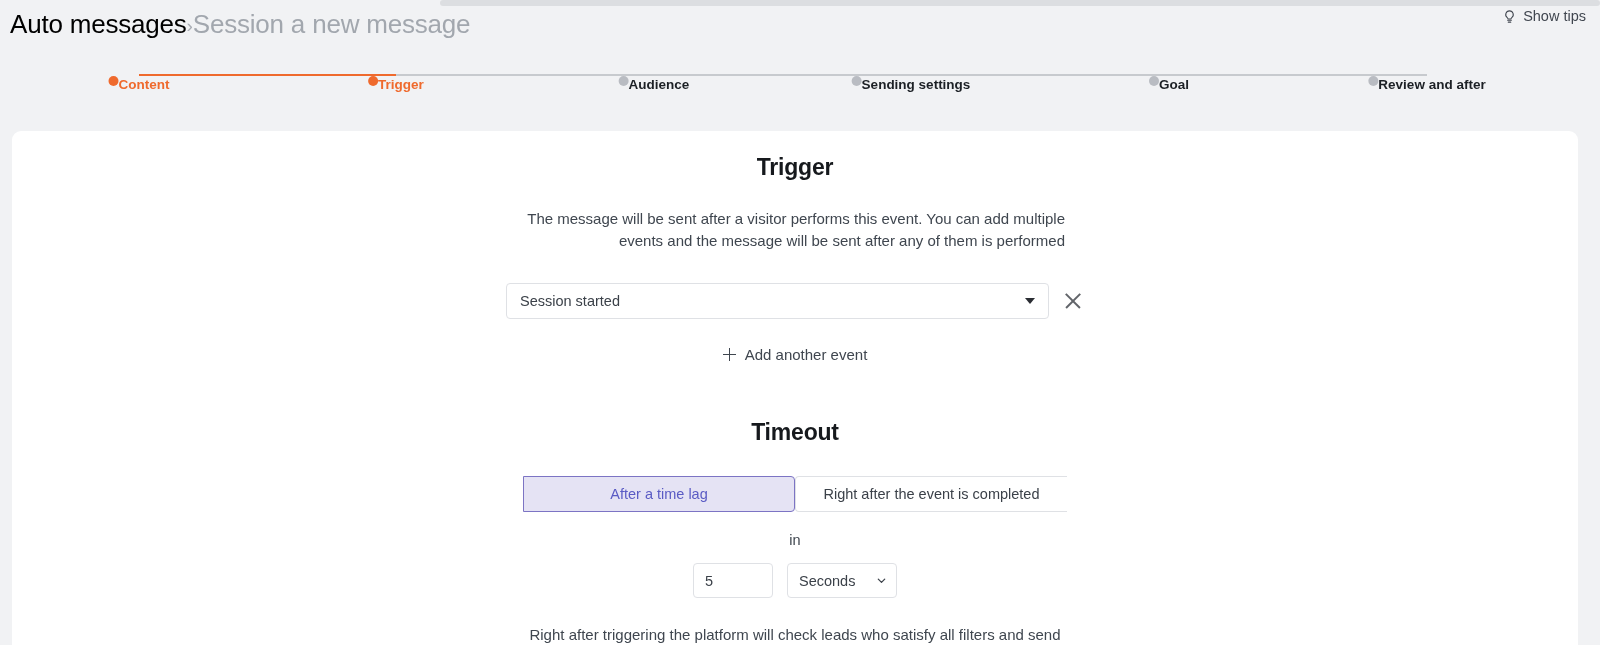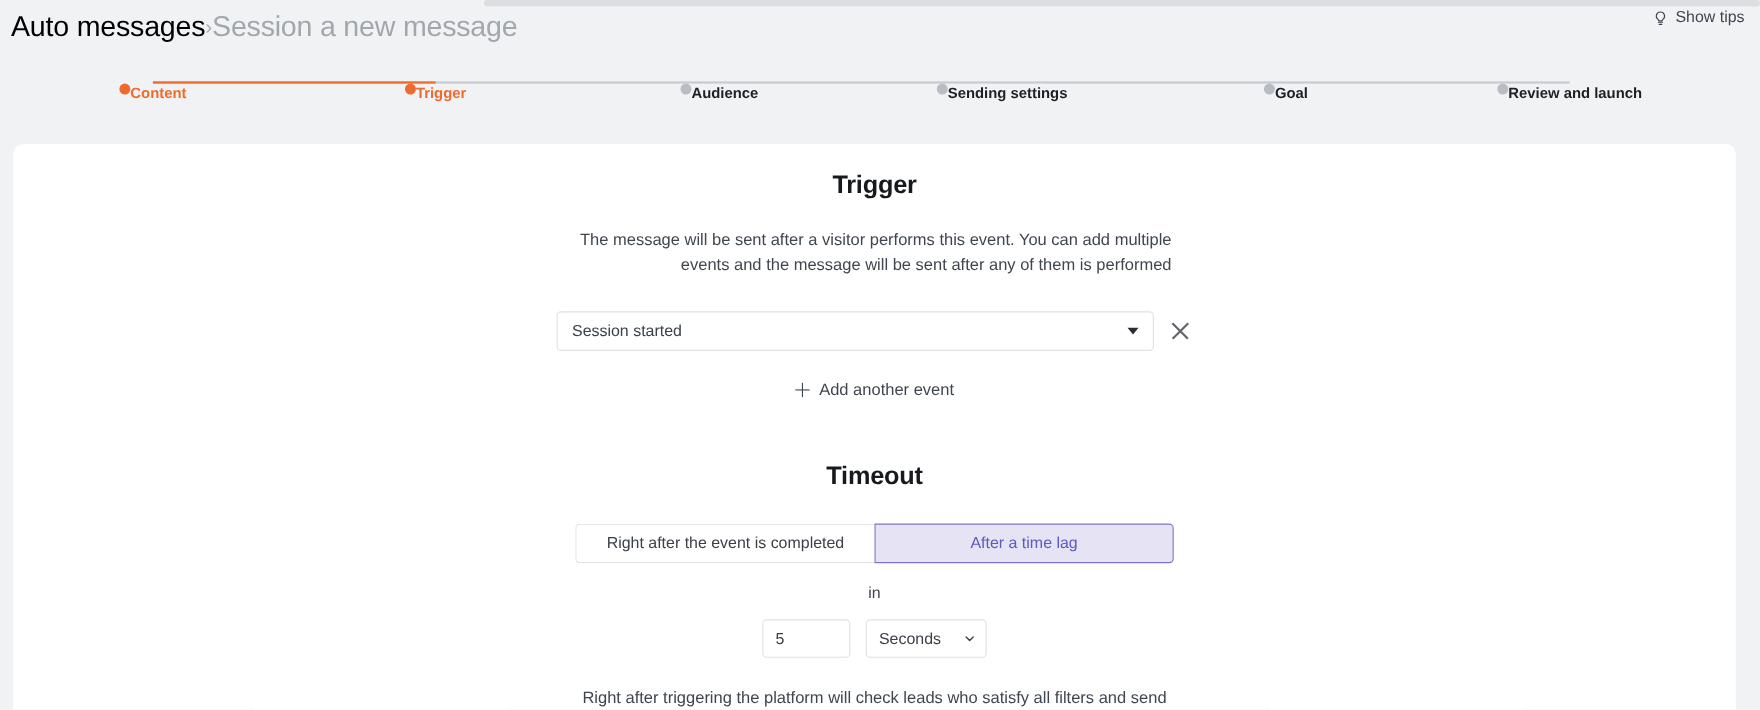--- a/index.html
+++ b/index.html
@@ -225,21 +225,21 @@
     <div class="step" style="left:911px">
       <div class="step-dot"></div>
       <div class="step-label">Sending settings</div>
     </div>
     <div class="step" style="left:1169px">
       <div class="step-dot"></div>
       <div class="step-label">Goal</div>
     </div>
     <div class="step" style="left:1427px">
       <div class="step-dot"></div>
-      <div class="step-label">Review and launch</div>
+      <div class="step-label">Review and after</div>
     </div>
   </div>
 </div>
 
 <div class="top-scroll-strip">
   <div class="top-scroll-thumb"></div>
 </div>
 
 <div class="card">
   <div class="inner">
@@ -257,25 +257,25 @@
     </div>
 
     <div class="add-event" style="margin-top:27px">
       <span class="plus-icon"></span>
       <span>Add another event</span>
     </div>
 
     <h2 class="section-title" style="margin-top:56px">Timeout</h2>
 
     <div class="segmented" style="margin-top:30px">
+      <div class="seg last selected">
+        <span>After a time lag</span>
+      </div>
       <div class="seg first">
         <span>Right after the event is completed</span>
-      </div>
-      <div class="seg last selected">
-        <span>After a time lag</span>
       </div>
     </div>
 
     <div class="in-label" style="margin-top:20px">in</div>
 
     <div class="lag-row" style="margin-top:15px">
       <input class="num-input" type="text" value="5" style="">
       <div class="unit-select">
         <span>Seconds</span>
         <span>

